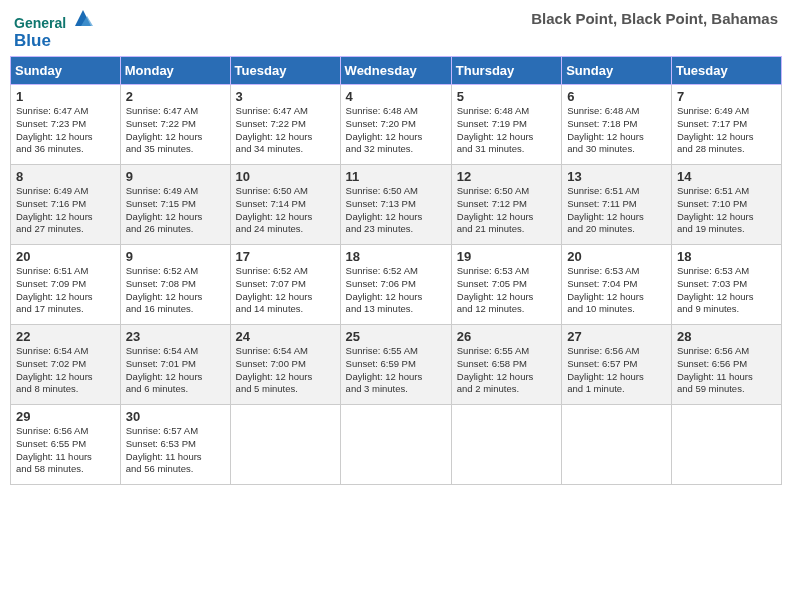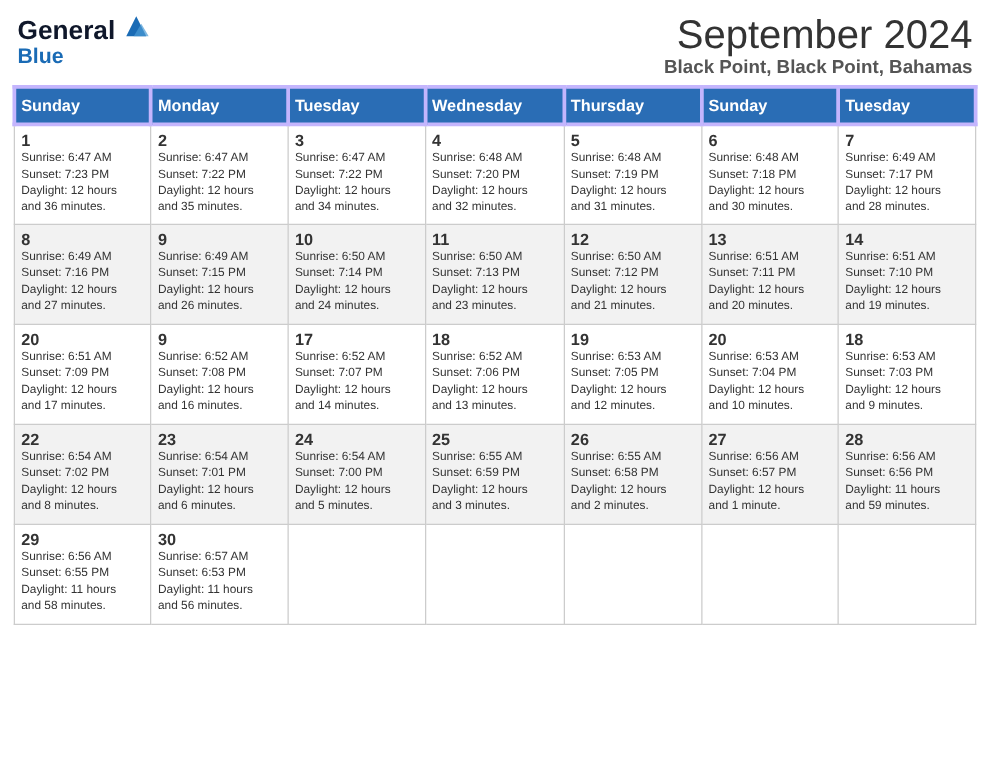--- a/index.html
+++ b/index.html
@@ -16,23 +16,23 @@
       align-items: flex-start;
       margin-bottom: 6px;
       padding: 0 4px;
     }
     .logo {
       display: flex;
       align-items: center;
       margin-top: 4px;
     }
     .logo-text-general {
-      font-size: 21px;
-      font-weight: bold;
-      color: #0f172a;
+      font-size: 14px;
+      font-weight: bold;
+      color: #0f766e;
       line-height: 1;
     }
     .logo-text-blue {
       font-size: 17px;
       font-weight: bold;
       color: #1a6bb5;
       line-height: 1;
     }
     .logo-icon {
       width: 20px;
@@ -59,21 +59,21 @@
       border-collapse: collapse;
       border: 1px solid #ccc;
     }
     .calendar-table th {
       background-color: #2a6db5;
       color: #fff;
       font-size: 13px;
       font-weight: bold;
       padding: 6px 4px;
       text-align: left;
-      border: 3px solid #c4b5fd;
+      border: 1px solid #c4b5fd;
     }
     .calendar-table td {
       vertical-align: top;
       border: 1px solid #ccc;
       padding: 4px 5px;
       width: 113px;
       height: 80px;
       font-size: 10px;
       color: #333;
       background: #fff;
@@ -105,21 +105,20 @@
       <span class="logo-text-general">General</span>
       <svg class="logo-icon" viewBox="0 0 20 20">
         <polygon points="2,18 10,2 18,18" fill="#1a6bb5"></polygon>
         <polygon points="8,18 14,8 20,18" fill="#4a9ad4" opacity="0.7"></polygon>
       </svg>
       <br>
       <span class="logo-text-blue">Blue</span>
     </div>
   </div>
   <div class="title-area">
-    <div class="month-title">September 2024</div>
     <div class="location-title">Black Point, Black Point, Bahamas</div>
   </div>
 </div>
 
 <table class="calendar-table">
   <thead>
     <tr>
       <th>Sunday</th>
       <th>Monday</th>
       <th>Tuesday</th>

